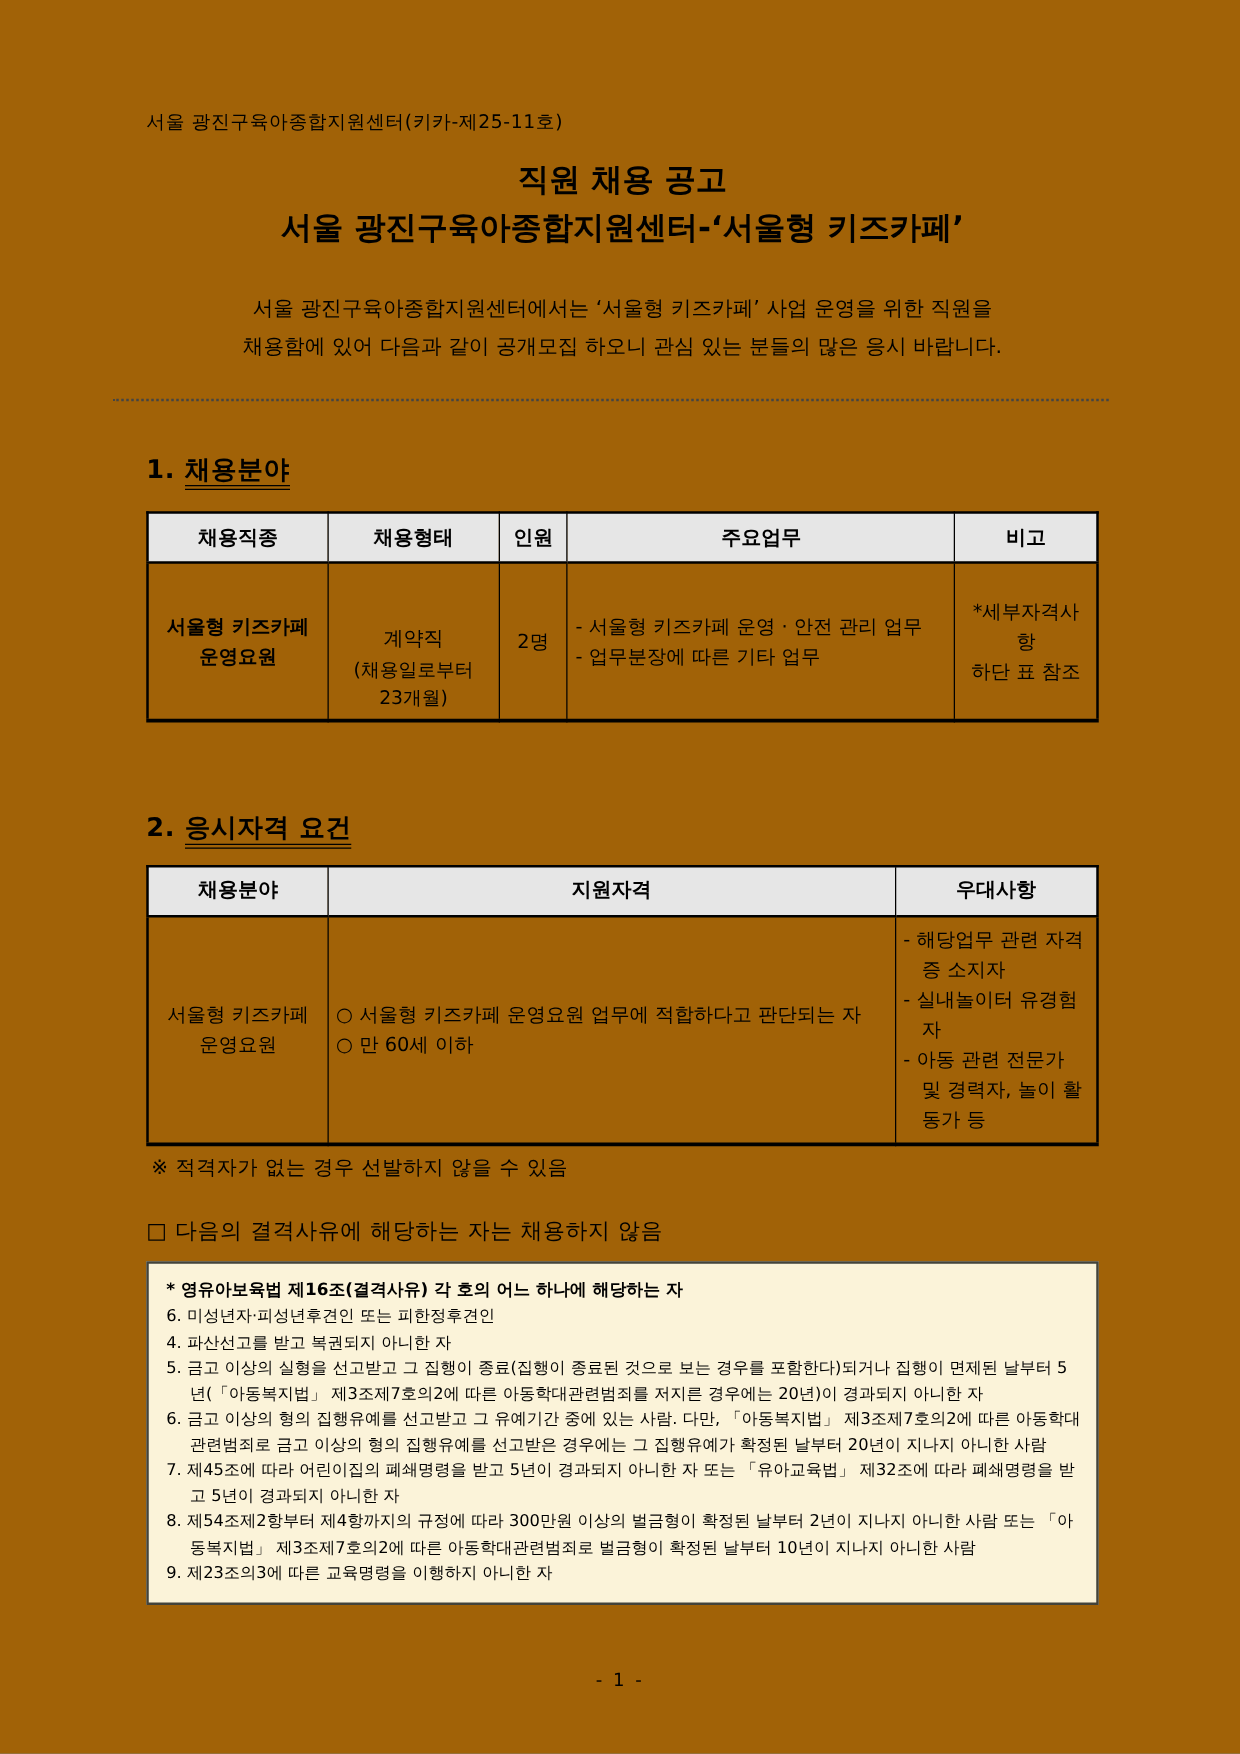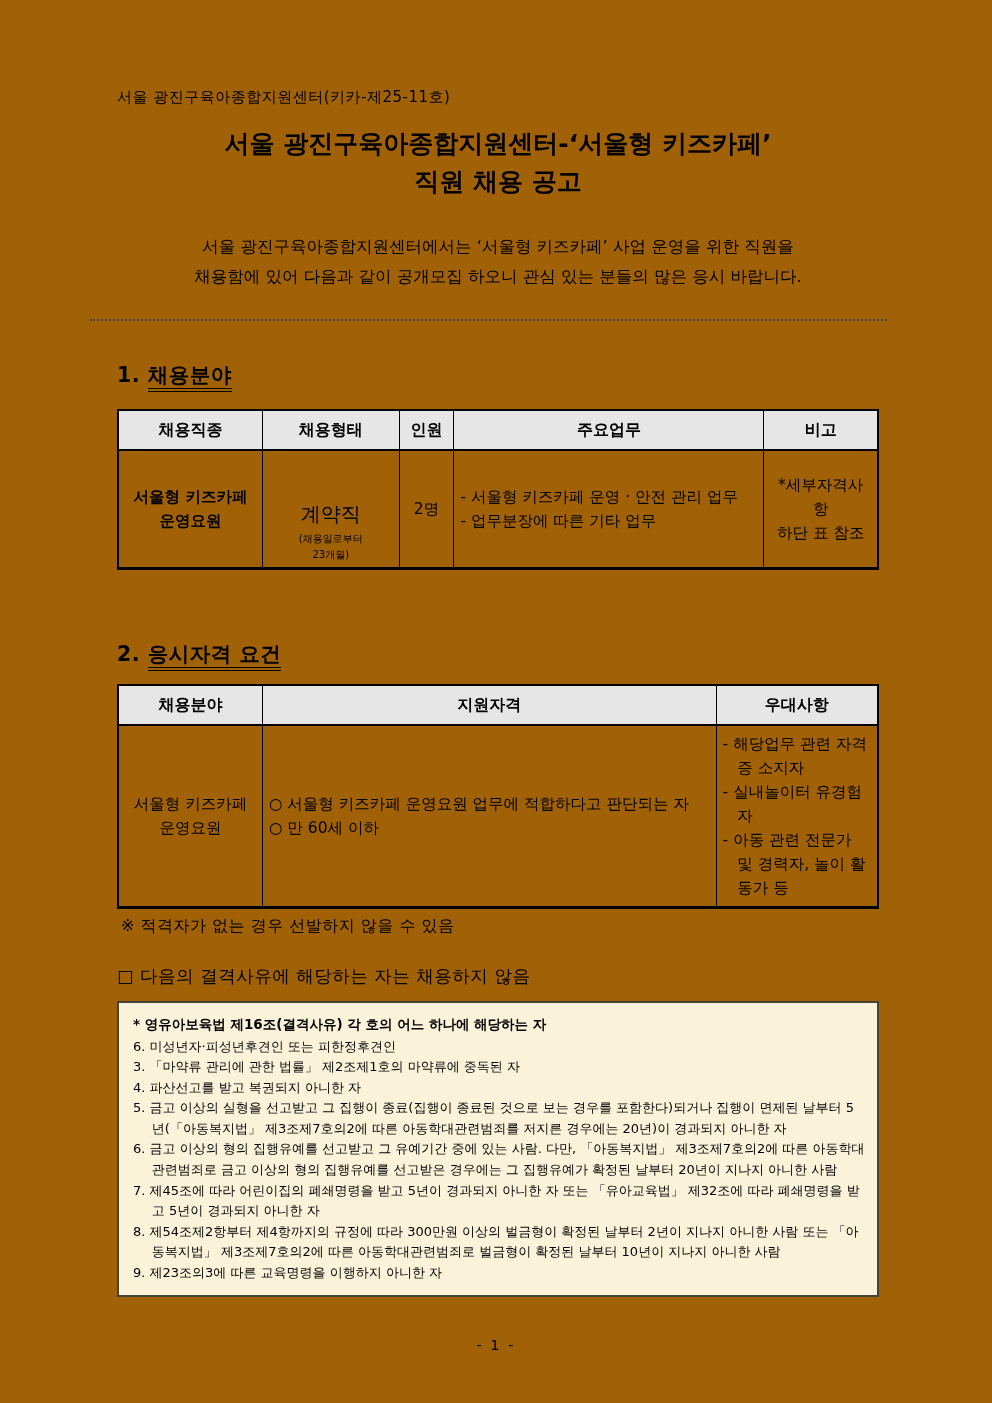--- a/index.html
+++ b/index.html
@@ -81,22 +81,22 @@
     padding: 6px 6px;
     line-height: 1.55;
   }
   .tbl1 tbody tr { height: 86px; }
   .tbl2 { margin-top: 16px; }
   .tbl2 tbody tr { height: 163px; }
   td.cell-center { text-align: center; }
   td.cell-left { text-align: left; }
   .cell-line { display: block; }
   .job-cell { font-weight: bold; font-size: 16px; }
-  .type-main { display: block; font-size: 20px; margin-top: 42px; }
-  .type-sub { display: block; font-size: 10px; line-height: 1.35; margin-top: 2px; }
+  .type-main { display: block; font-size: 16px; margin-top: 42px; }
+  .type-sub { display: block; font-size: 15px; line-height: 1.35; margin-top: 2px; }
   .duties-cell { padding-left: 12px; line-height: 1.8; }
   .note-cell { font-size: 14px; line-height: 1.6; }
   .quals-cell { padding-left: 12px; line-height: 2.0; }
   .prefs-cell {
     font-size: 14.5px;
     line-height: 1.8;
     padding: 6px 6px 6px 12px;
   }
   .prefs-cell .cell-line {
     padding-left: 0.95em;
@@ -141,22 +141,22 @@
   }
 </style>
 </head>
 <body>
 
 <div class="page">
 
   <div class="ref-header">서울 광진구육아종합지원센터(키카-제25-11호)</div>
 
   <h1 class="title">
+    <span>직원 채용 공고</span>
     <span>서울 광진구육아종합지원센터-‘서울형 키즈카페’</span>
-    <span>직원 채용 공고</span>
   </h1>
 
   <p class="intro">
     <span>서울 광진구육아종합지원센터에서는 ‘서울형 키즈카페’ 사업 운영을 위한 직원을</span>
     <span>채용함에 있어 다음과 같이 공개모집 하오니 관심 있는 분들의 많은 응시 바랍니다.</span>
   </p>
 
   <div class="dotted-divider"></div>
 
 
@@ -237,21 +237,20 @@
     </tbody>
   </table>
 
   <div class="table-note">※ 적격자가 없는 경우 선발하지 않을 수 있음</div>
 
   <div class="disq-intro">□ 다음의 결격사유에 해당하는 자는 채용하지 않음</div>
 
   <div class="notice-box">
     <div class="notice-title">* 영유아보육법 제16조(결격사유) 각 호의 어느 하나에 해당하는 자</div>
     <div class="notice-item">6. 미성년자·피성년후견인 또는 피한정후견인</div>
-    <div class="notice-item">3. 「마약류 관리에 관한 법률」 제2조제1호의 마약류에 중독된 자</div>
     <div class="notice-item">4. 파산선고를 받고 복권되지 아니한 자</div>
     <div class="notice-item">5. 금고 이상의 실형을 선고받고 그 집행이 종료(집행이 종료된 것으로 보는 경우를 포함한다)되거나 집행이 면제된 날부터 5년(「아동복지법」 제3조제7호의2에 따른 아동학대관련범죄를 저지른 경우에는 20년)이 경과되지 아니한 자</div>
     <div class="notice-item">6. 금고 이상의 형의 집행유예를 선고받고 그 유예기간 중에 있는 사람. 다만, 「아동복지법」 제3조제7호의2에 따른 아동학대관련범죄로 금고 이상의 형의 집행유예를 선고받은 경우에는 그 집행유예가 확정된 날부터 20년이 지나지 아니한 사람</div>
     <div class="notice-item">7. 제45조에 따라 어린이집의 폐쇄명령을 받고 5년이 경과되지 아니한 자 또는 「유아교육법」 제32조에 따라 폐쇄명령을 받고 5년이 경과되지 아니한 자</div>
     <div class="notice-item">8. 제54조제2항부터 제4항까지의 규정에 따라 300만원 이상의 벌금형이 확정된 날부터 2년이 지나지 아니한 사람 또는 「아동복지법」 제3조제7호의2에 따른 아동학대관련범죄로 벌금형이 확정된 날부터 10년이 지나지 아니한 사람</div>
     <div class="notice-item">9. 제23조의3에 따른 교육명령을 이행하지 아니한 자</div>
   </div>
 
   <div class="page-footer">- 1 -</div>
 

